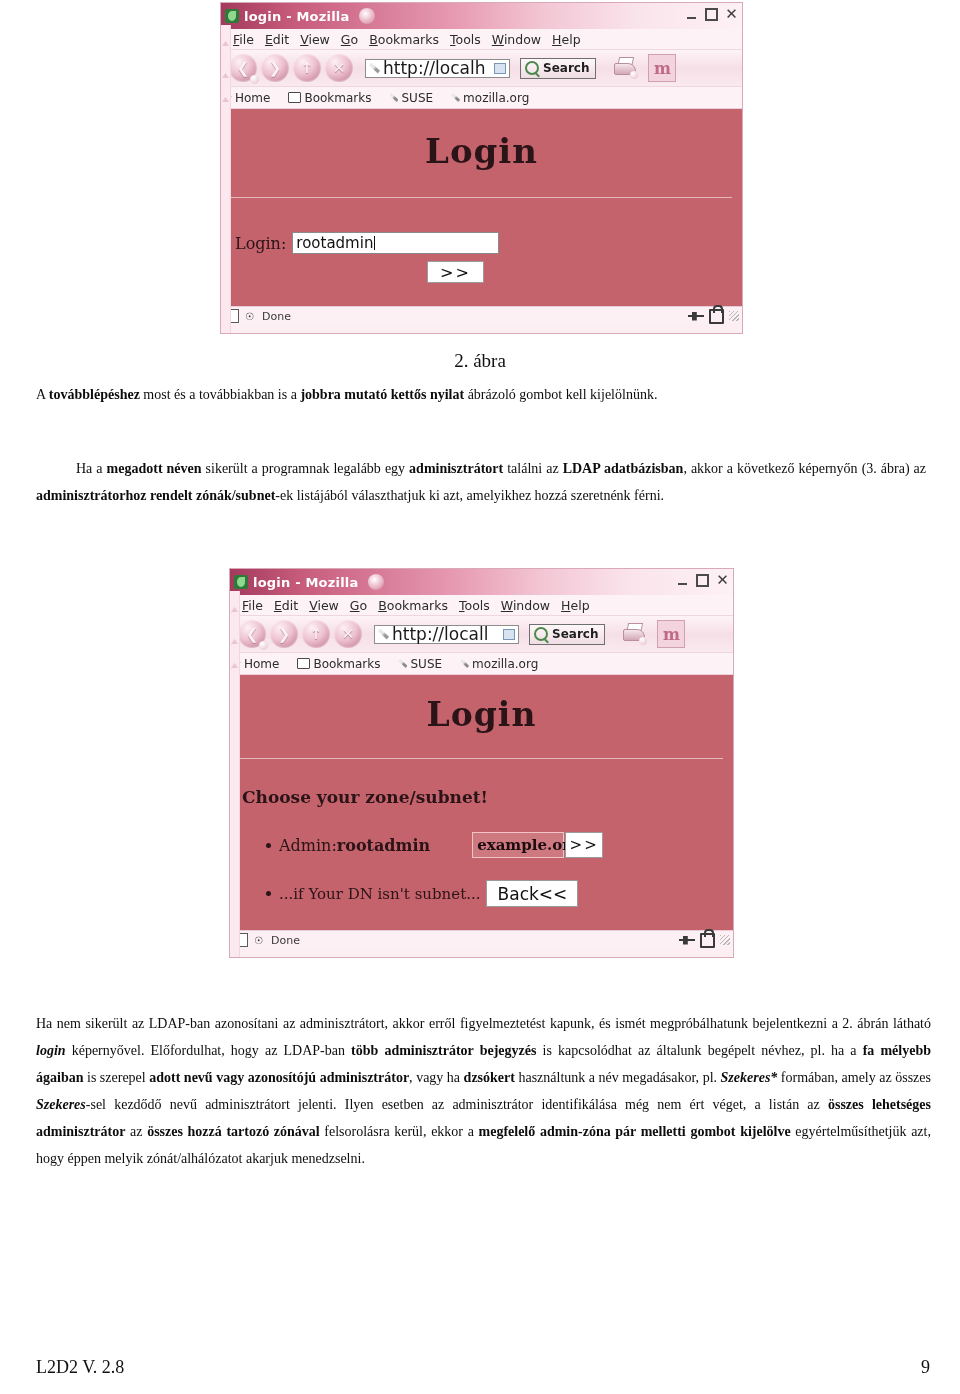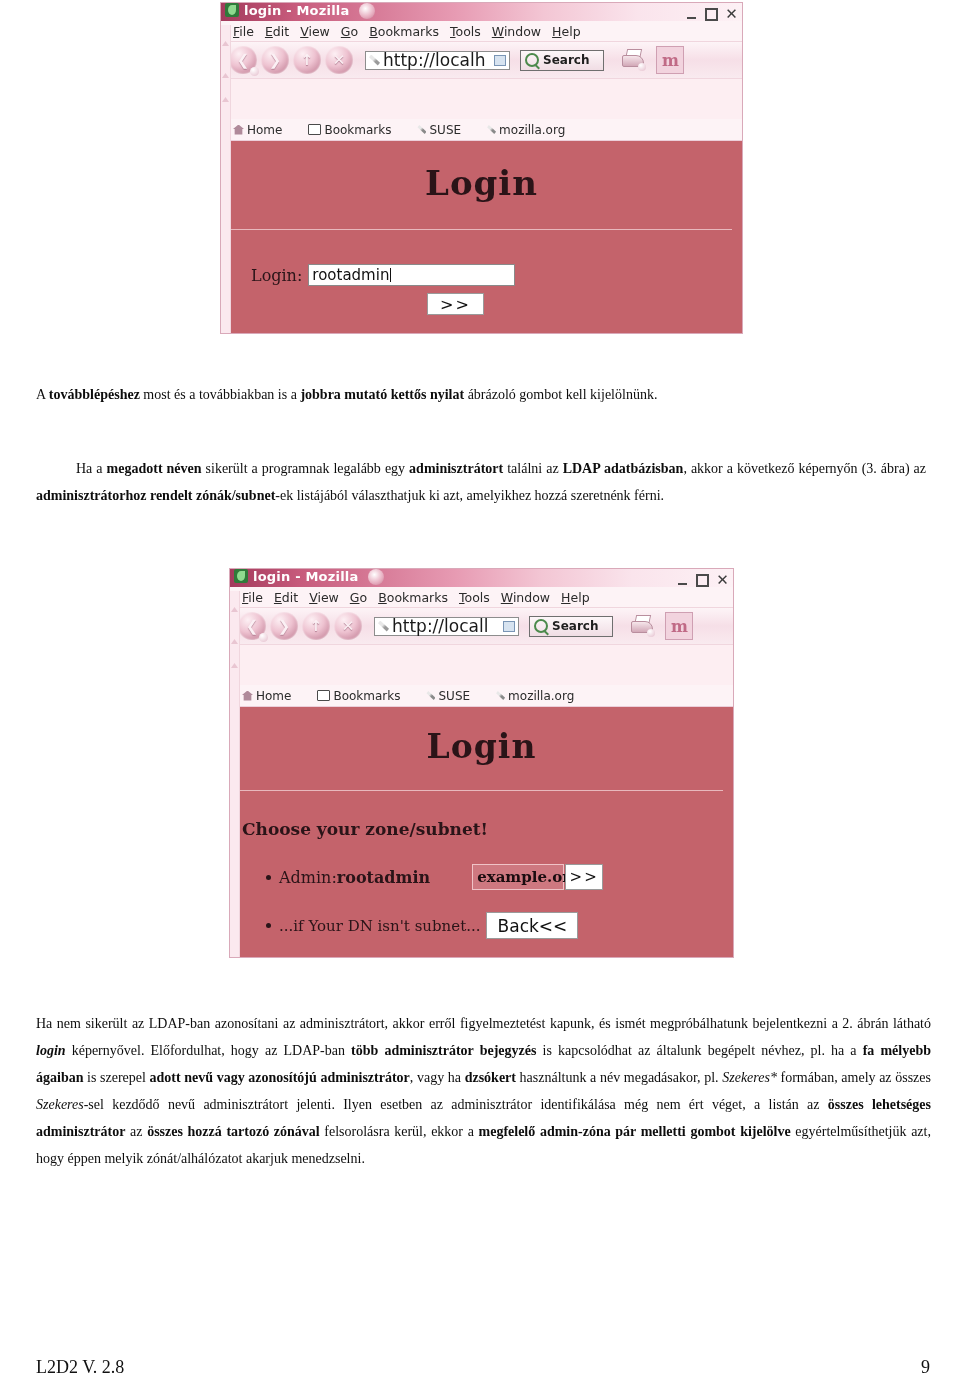--- a/index.html
+++ b/index.html
@@ -28,21 +28,21 @@
   }
   .para {
     font-size: 14px;
     line-height: 27px;
     text-align: justify;
     color: #0d0d0d;
     font-family: "Liberation Serif", serif;
   }
   .para b { font-weight: bold; }
   .para i { font-style: italic; }
-  .para .bi { font-weight: normal; font-style: italic; }
+  .para .bi { font-weight: bold; font-style: italic; }
   .indent { text-indent: 40px; }
 
   .footer {
     position: absolute;
     left: 36px; right: 30px;
     bottom: 16px;
     font-size: 18px;
     font-family: "Liberation Serif", serif;
     display: flex;
     justify-content: space-between;
@@ -52,24 +52,24 @@
   
   .moz-window {
     position: absolute;
     background: #fdeef2;
     border: 1px solid #d9a9b9;
     box-sizing: border-box;
     font-family: "DejaVu Sans", sans-serif;
     overflow: hidden;
   }
   .titlebar {
-    height: 18px;
+    height: 26px;
     background: linear-gradient(to right,#a33a5c 0%, #c75b7c 14%, #e79bb3 45%, #f3c6d4 62%, #fae4ec 80%, #fdf1f5 100%);
     display: flex;
-    align-items: flex-start;
+    align-items: center;
     position: relative;
   }
   .tb-appicon {
     width: 14px; height: 14px;
     margin-left: 4px; margin-right: 5px;
     background: #2f7a3a;
     border-radius: 2px;
     position: relative;
     flex: none;
   }
@@ -188,21 +188,21 @@
     border: 1px solid #7a95b5;
     background: #d7e3f0;
     flex: none;
   }
   .searchbtn {
     margin-left: 6px;
     height: 21px;
     border: 1px solid #6f6f6f;
     background: linear-gradient(to bottom,#fdf7f9,#f0dde4);
     display: flex; align-items: center;
-    padding: 0 14px 0 4px;
+    padding: 0 6px 0 4px;
     box-sizing: border-box;
   }
   .searchbtn .mag {
     width: 10px; height: 10px;
     border: 2px solid #4c8a4c;
     border-radius: 50%;
     margin-right: 4px;
     position: relative;
     flex: none;
   }
@@ -252,24 +252,22 @@
     font-weight: bold;
     font-size: 16px;
     color: #c06a86;
     flex: none;
   }
 
   .bookbar {
     height: 21px;
     background: #fdf3f6;
     display: flex; align-items: center;
-    padding-left: 12px;
-    gap: 26px;
+    gap: 18px;
     border-bottom: 1px solid #eccfda;
-    margin-top: 40px;
   }
   .bookitem {
     font-size: 12px;
     color: #2b2b2b;
     font-family: "DejaVu Sans", sans-serif;
     display: flex; align-items: center; gap: 3px;
     white-space: nowrap;
   }
   .ic-home {
     width:11px;height:10px;flex:none;
@@ -504,21 +502,21 @@
       </div>
       <div class="bookitem">
         <span class="ic-pin"></span>
         <span>mozilla.org</span>
       </div>
     </div>
 
     <div class="viewport" style="height:197px;">
       <div class="login-title" style="font-size:34px; padding-top:22px;">Login</div>
       <div class="hrule" style="margin-top:26px;"></div>
-      <div class="form-row" style="margin-top:34px; padding-left:30px;">
+      <div class="form-row" style="margin-top:34px; padding-left:14px;">
         <div class="form-label" style="font-size:16px; margin-right:6px;">Login:</div>
         <div class="txtinput" style="width:207px; height:22px; font-size:15px;">
           <span>rootadmin</span>
           <span class="caret"></span>
         </div>
       </div>
       <div style="margin-top:7px; padding-left:206px;">
         <div class="pushbtn" style="width:57px; height:22px; font-size:16px; letter-spacing:2px;">&gt;&gt;</div>
       </div>
     </div>
@@ -534,20 +532,21 @@
       </div>
     </div>
 
     <div class="sidetabs">
       <div class="sidetab" style="top:16px;"></div>
       <div class="sidetab" style="top:48px;"></div>
       <div class="sidetab" style="top:72px;"></div>
     </div>
   </div>
 
+  <div class="fig-caption" style="position:absolute; left:0; top:350px; width:960px;">2. ábra</div>
 
   <div class="para" style="position:absolute; left:36px; top:381px; width:890px;">
     <span>A </span><b>továbblépéshez</b><span> most és a továbbiakban is a </span><b>jobbra mutató kettős nyilat</b><span> ábrázoló gombot kell kijelölnünk.</span>
   </div>
 
   <div class="para indent" style="position:absolute; left:36px; top:455px; width:890px;">
     <span>Ha a </span><b>megadott néven</b><span> sikerült a programnak legalább egy </span><b>adminisztrátort</b><span> találni az </span><b>LDAP adatbázisban</b><span>, akkor a következő képernyőn (3. ábra) az </span><b>adminisztrátorhoz rendelt zónák/subnet</b><span>-ek listájából választhatjuk ki azt, amelyikhez hozzá szeretnénk férni.</span>
   </div>
 
   <div class="moz-window" style="left:229px; top:568px; width:505px; height:390px;">

